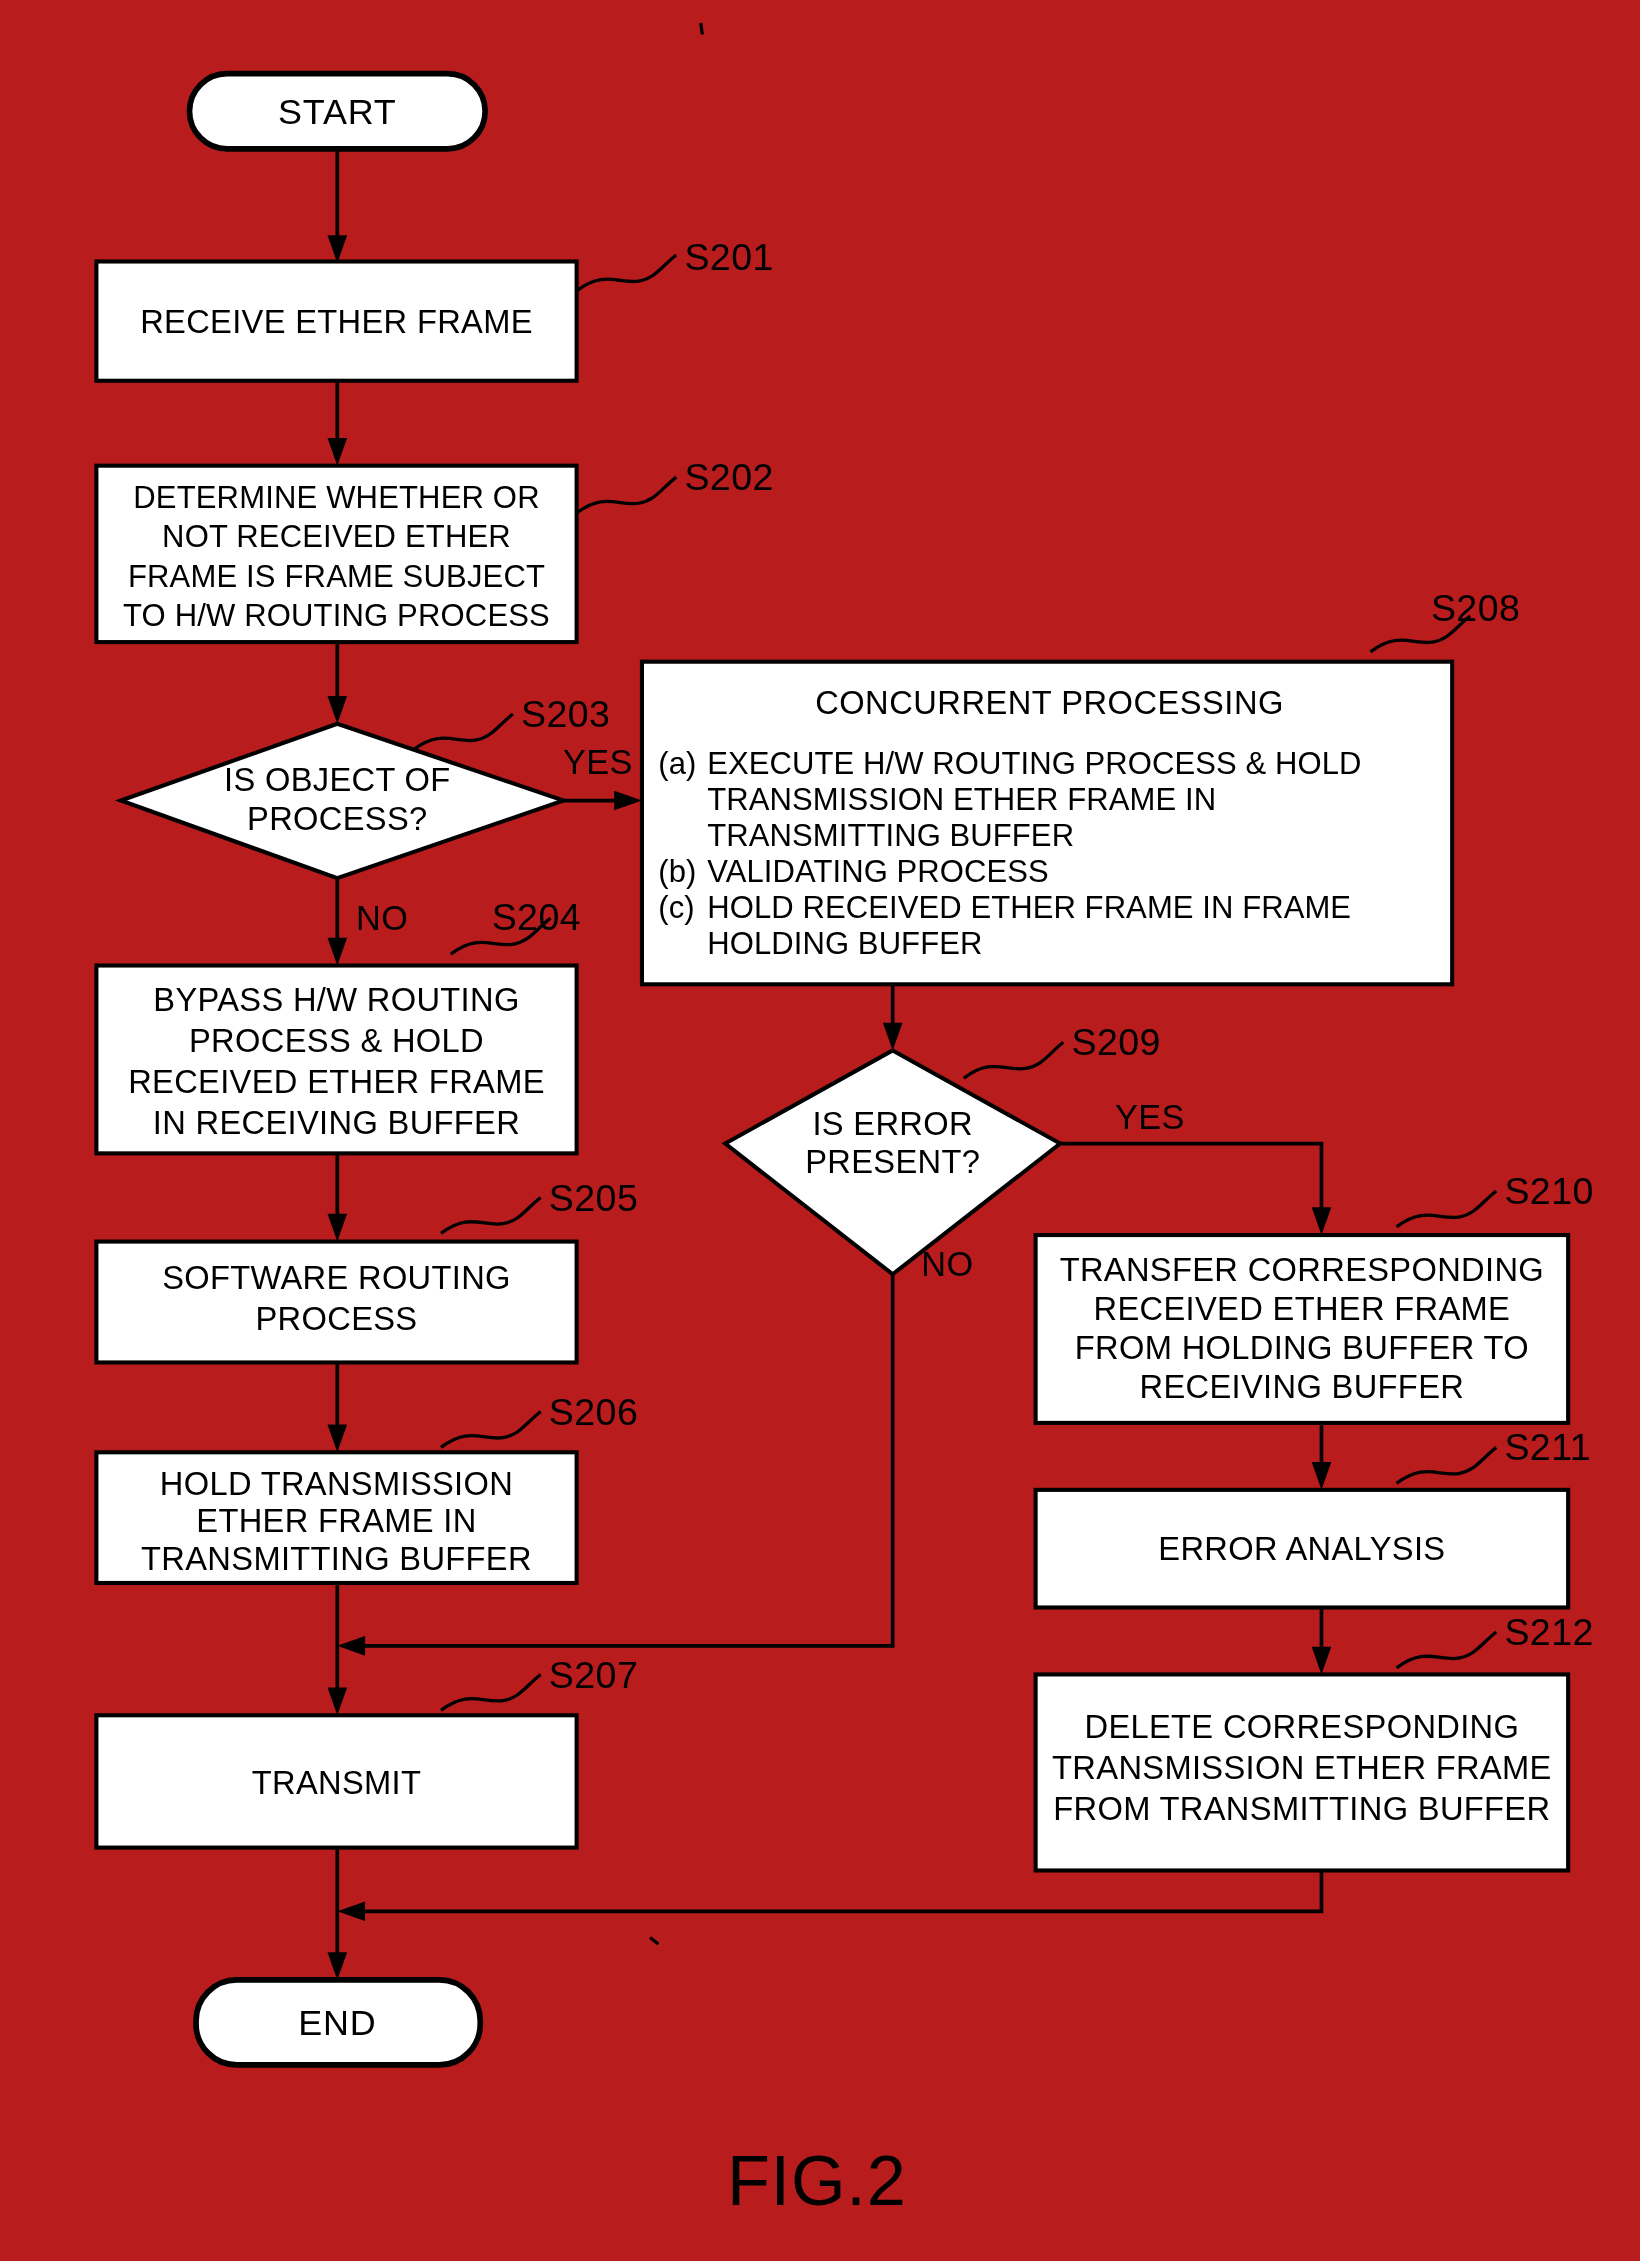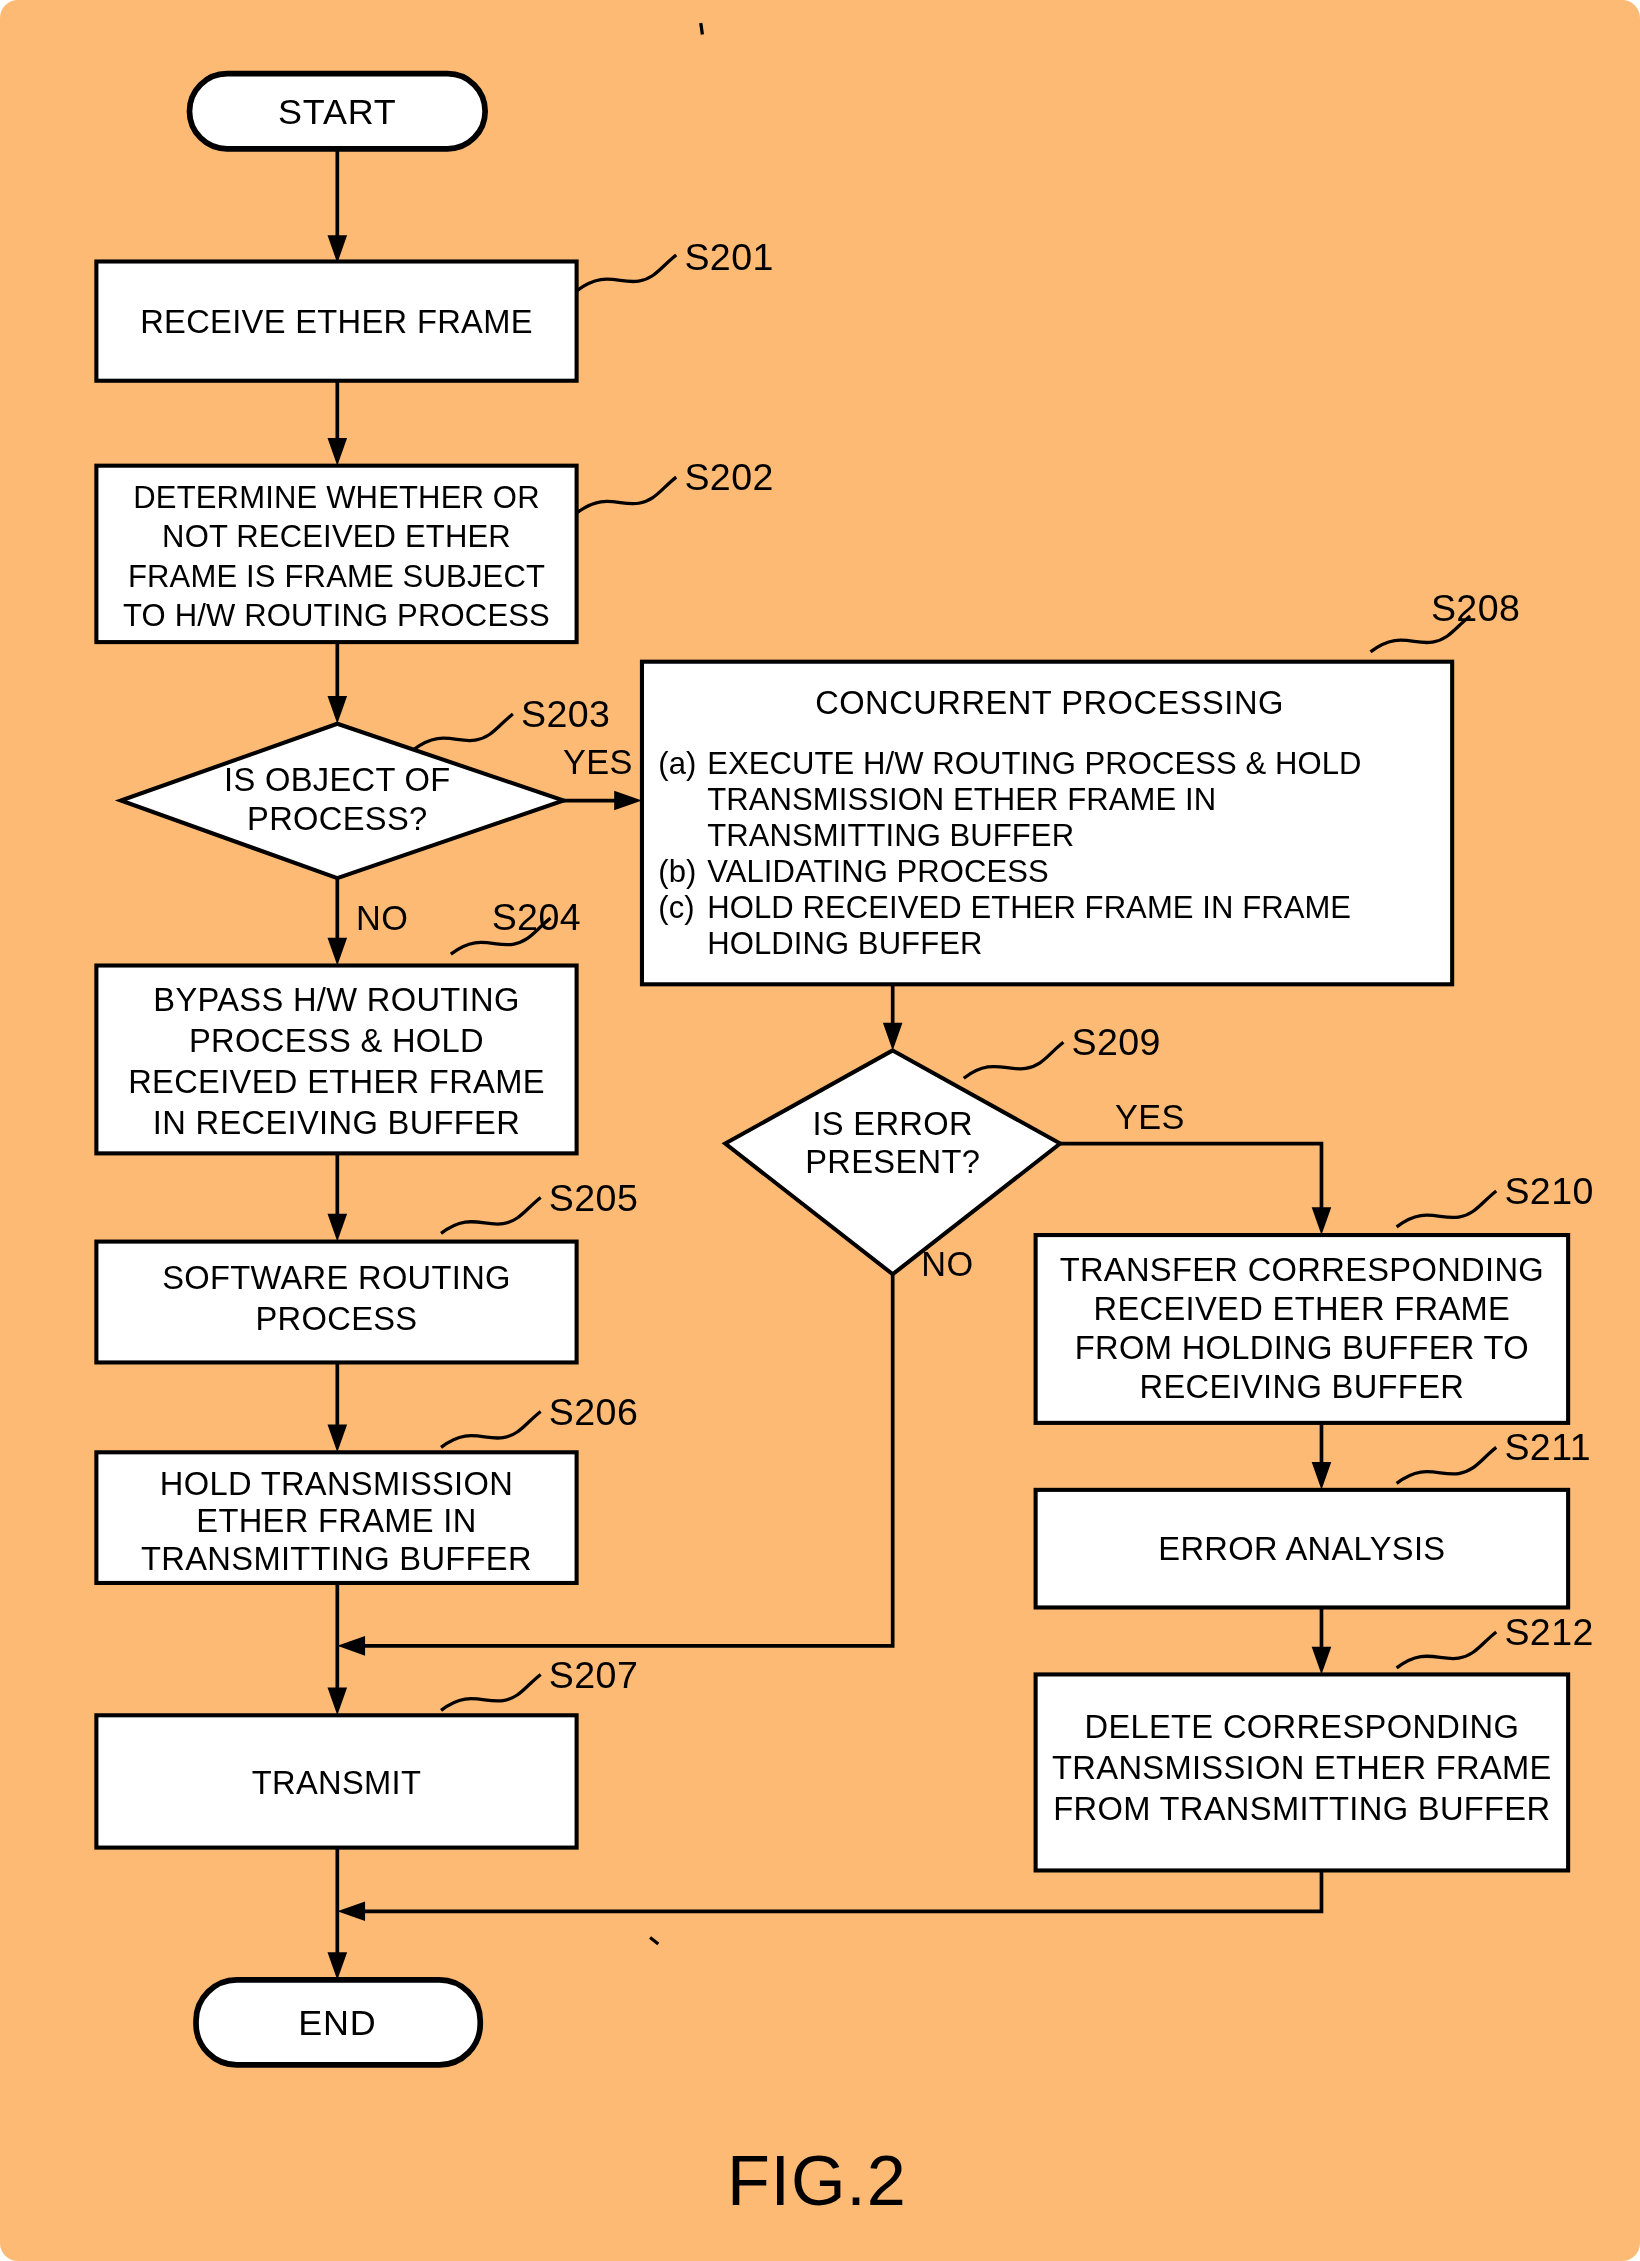--- a/index.html
+++ b/index.html
@@ -11,22 +11,21 @@
   body {
     width: 1640px;
     height: 2261px;
     font-family: "Liberation Sans", sans-serif;
     overflow: hidden;
   }
   #figure-root {
     position: relative;
     width: 1640px;
     height: 2261px;
-    background: #fdba74;
-    border-radius: 18px;
+    background: #b91c1c;
   }
   svg#flow {
     position: absolute;
     top: 0;
     left: 0;
     width: 1640px;
     height: 2261px;
     display: block;
   }
   .shape {

